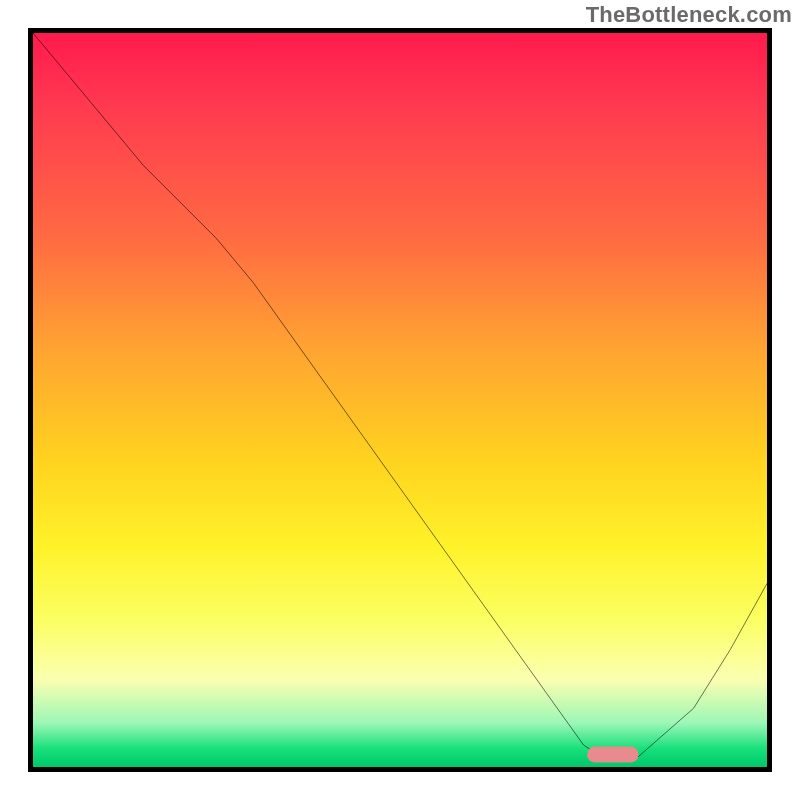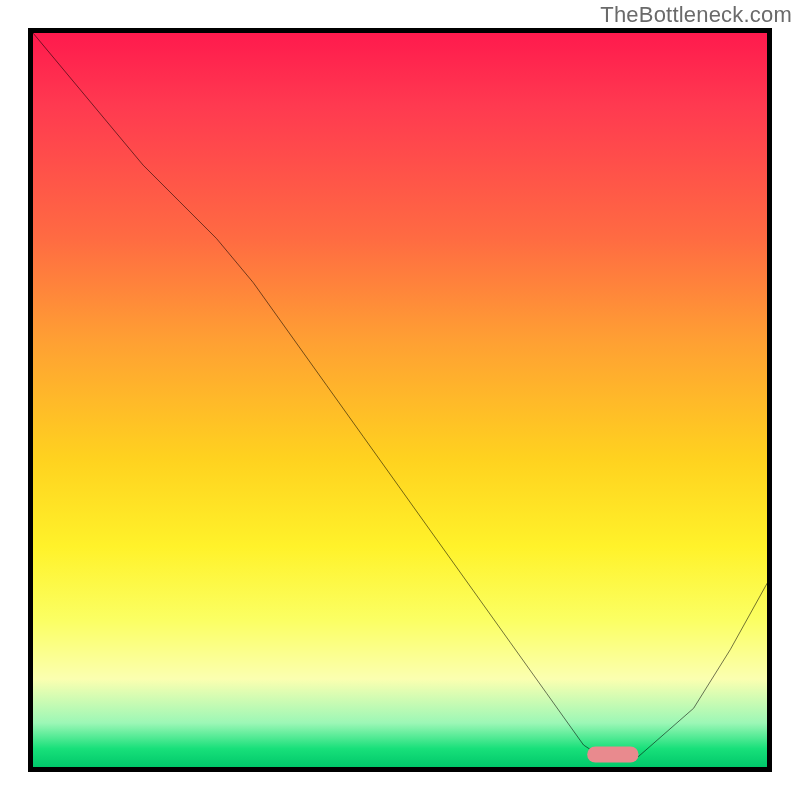--- a/index.html
+++ b/index.html
@@ -13,21 +13,21 @@
   .wrap {
     position: relative;
     width: 800px;
     height: 800px;
   }
   .watermark {
     position: absolute;
     top: 2px;
     right: 8px;
     font-size: 22px;
-    font-weight: 400;
+    font-weight: 700;
     color: #6a6a6a;
     letter-spacing: 0.2px;
   }
   .plot-frame {
     position: absolute;
     left: 28px;
     top: 28px;
     width: 744px;
     height: 744px;
     box-sizing: border-box;

